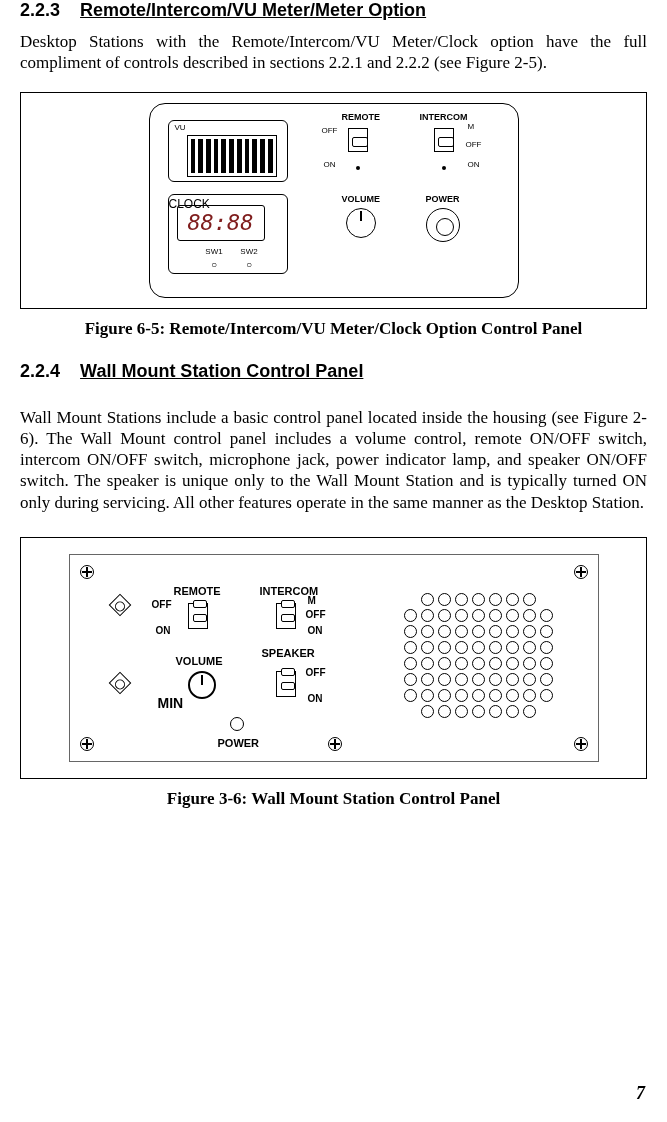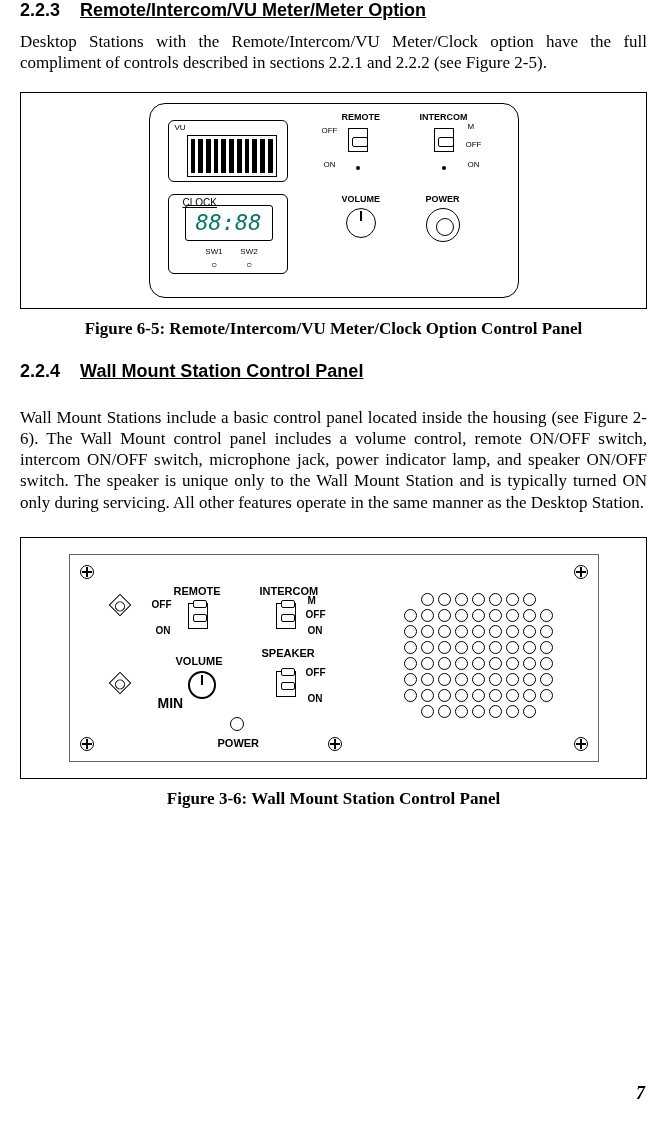--- a/index.html
+++ b/index.html
@@ -70,26 +70,26 @@
       display: flex; gap: 3px; padding: 3px;
     }
     .vu-bar { flex: 1; background: #000; }
     .clock-box {
       position: absolute;
       left: 18px; top: 90px;
       width: 120px; height: 80px;
       border: 1.5px solid #000;
       border-radius: 6px;
     }
-    .clock-label { position: absolute; left: 14px; top: 2px; font-size: 10px; font-family: Arial; text-decoration: underline; }
+    .clock-label { position: absolute; left: 0; top: 2px; font-size: 12px; font-family: Arial; }
     .clock-disp {
-      position: absolute; left: 16px; top: 10px; width: 88px; height: 36px;
+      position: absolute; left: 8px; top: 10px; width: 88px; height: 36px;
       border: 1px solid #000; border-radius: 3px;
       display: flex; justify-content: center; align-items: center;
-      font-family: monospace; font-size: 22px; color: #0f766e; font-style: italic;
+      font-family: monospace; font-size: 22px; color: #7f1d1d; font-style: italic;
     }
     .sw-row { position: absolute; left: 28px; top: 52px; width: 70px; display: flex; justify-content: space-around; font-size: 8px; font-family: Arial; align-items: center; }
     .sw-dots { position: absolute; left: 28px; top: 64px; width: 70px; display: flex; justify-content: space-around; font-size: 10px; }
     .ctrl-label { position: absolute; font-size: 9px; font-family: Arial; font-weight: bold; text-align: center; }
     .knob {
       position: absolute; width: 30px; height: 30px;
       border: 1.5px solid #000; border-radius: 50%;
       background: #fff;
     }
     .knob::after { content:''; position:absolute; left:50%; top:2px; width:2px; height:10px; background:#000; transform: translateX(-50%); }

